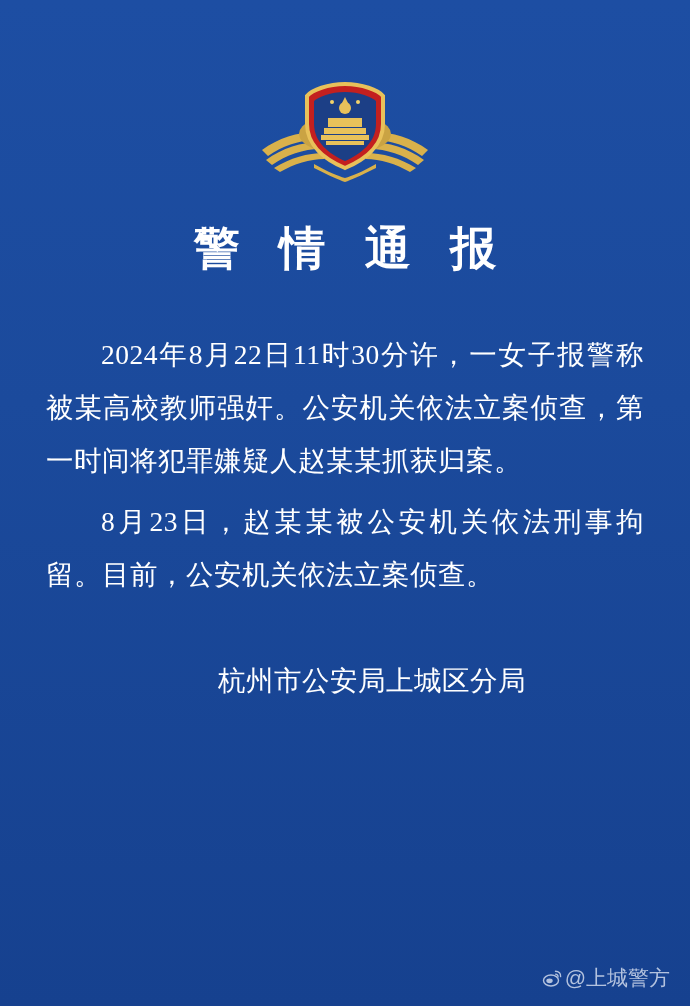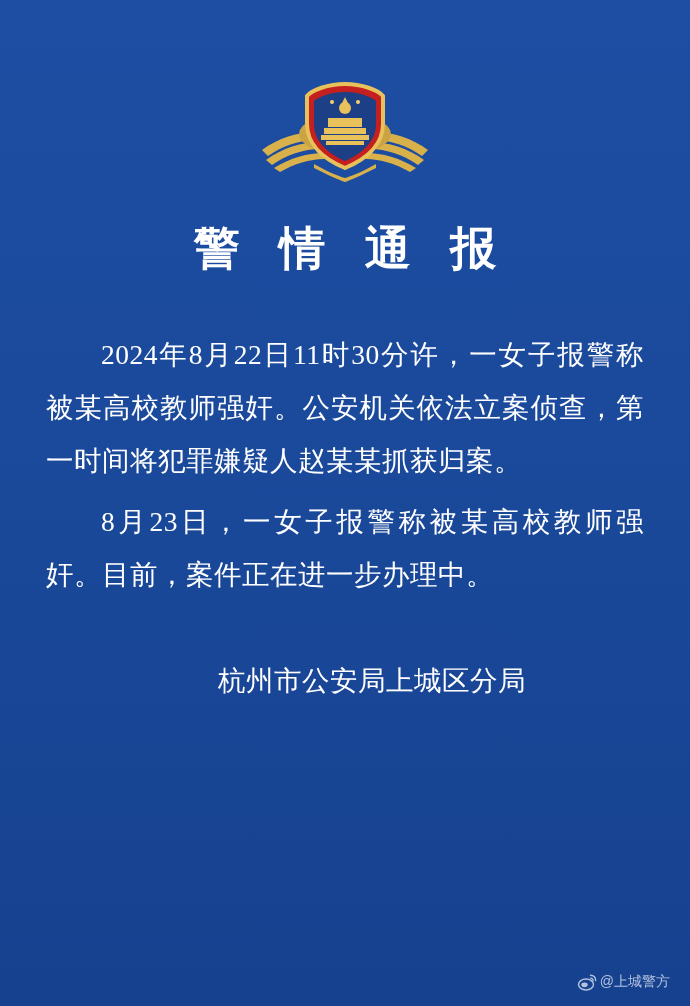--- a/index.html
+++ b/index.html
@@ -83,21 +83,21 @@
   .signature .date { letter-spacing: 0.5px; }
   
   .watermark {
     position: absolute;
     right: 20px;
     bottom: 14px;
     display: flex;
     align-items: center;
     gap: 3px;
     font-family: "Liberation Sans", sans-serif;
-    font-size: 14px;
+    font-size: 21px;
     color: #cfd9ec;
     opacity: .85;
   }
   .weibo-icon {
     width: 20px;
     height: 20px;
     display: inline-block;
   }
 </style>
 </head>
@@ -140,21 +140,21 @@
 
         <path d="M64 92 C78 100 88 104 95 106 C102 104 112 100 126 92 L126 96 C110 104 101 108 95 110 C89 108 80 104 64 96 Z" fill="#d9b14b"></path>
       </svg>
     </div>
   </div>
 
   <div class="title">警 情 通 报</div>
 
   <div class="body-text">
     <p>2024年8月22日11时30分许，一女子报警称被某高校教师强奸。公安机关依法立案侦查，第一时间将犯罪嫌疑人赵某某抓获归案。</p>
-    <p>8月23日，一女子报警称被某高校教师强奸。目前，案件正在进一步办理中。</p>
+    <p>8月23日，赵某某被公安机关依法刑事拘留。目前，公安机关依法立案侦查。</p>
   </div>
 
   <div class="signature">
     <div class="org">杭州市公安局上城区分局</div>
   </div>
 
   <div class="watermark">
     <span class="weibo-icon">
       <svg viewBox="0 0 20 20" width="20" height="20" aria-hidden="true">
         <ellipse cx="9" cy="12.5" rx="7.5" ry="5.5" fill="none" stroke="#cfd9ec" stroke-width="1.4"></ellipse>

